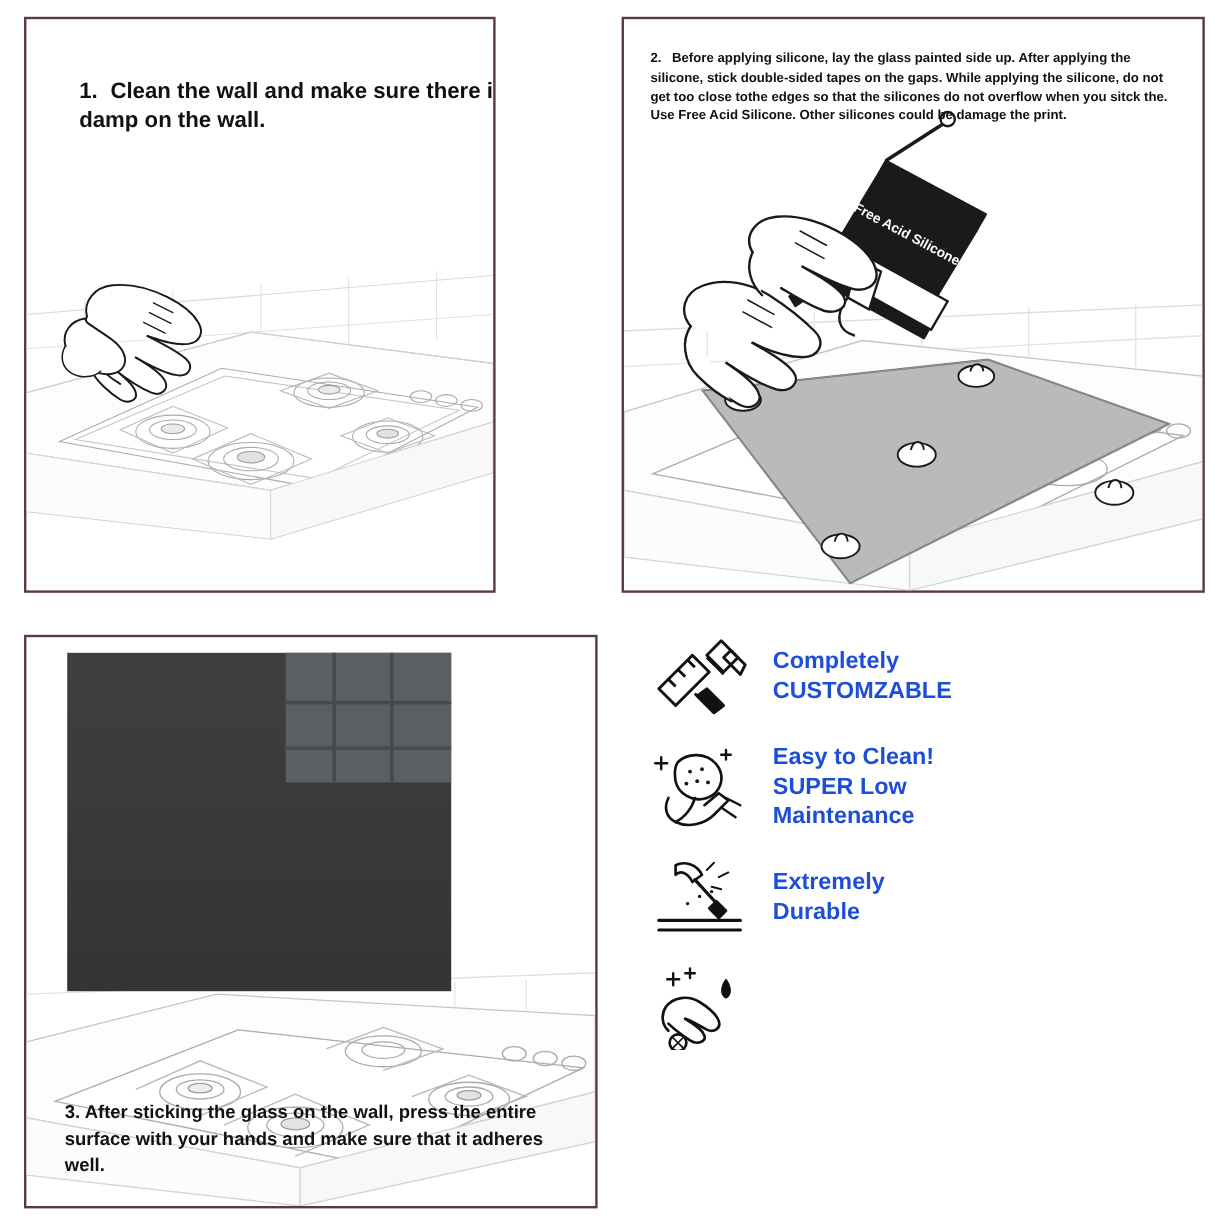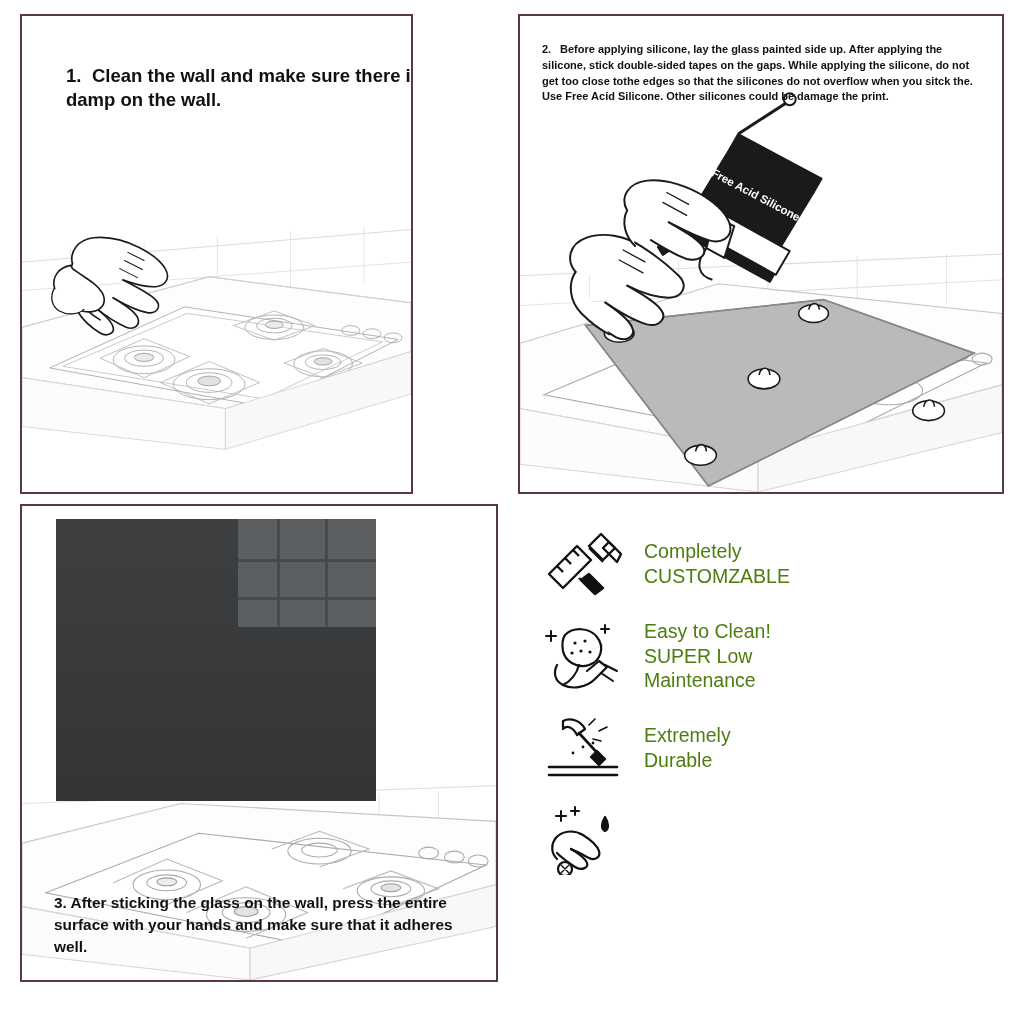--- a/index.html
+++ b/index.html
@@ -23,21 +23,21 @@
   
   .panel {
     position: absolute;
     border: 2px solid #5b3a3f;
     background: #ffffff;
     box-sizing: border-box;
     overflow: hidden;
   }
   #panel-1 { left: 20px;  top: 14px;  width: 393px; height: 480px; }
   #panel-2 { left: 518px; top: 14px;  width: 486px; height: 480px; }
-  #panel-3 { left: 20px;  top: 504px; width: 478px; height: 478px; }
+  #panel-3 { left: 20px;  top: 529px; width: 478px; height: 478px; }
   #panel-4 { left: 518px; top: 504px; width: 486px; height: 478px; border-color: transparent; }
 
   
   .step-text {
     position: absolute;
     font-weight: bold;
     color: #111;
     line-height: 1.32;
   }
   #p1-text {
@@ -85,22 +85,22 @@
   .feature .fi {
     width: 86px;
     min-width: 86px;
     height: 72px;
     display: flex;
     align-items: center;
     justify-content: center;
   }
   .feature .flabel {
     font-size: 19.5px;
-    font-weight: normal;
-    color: #4d7c0f;
+    font-weight: bold;
+    color: #1d4ed8;
     line-height: 1.28;
     white-space: pre-line;
   }
 
   
   .glass-plate {
     position: absolute;
     left: 34px;
     top: 13px;
     width: 320px;

